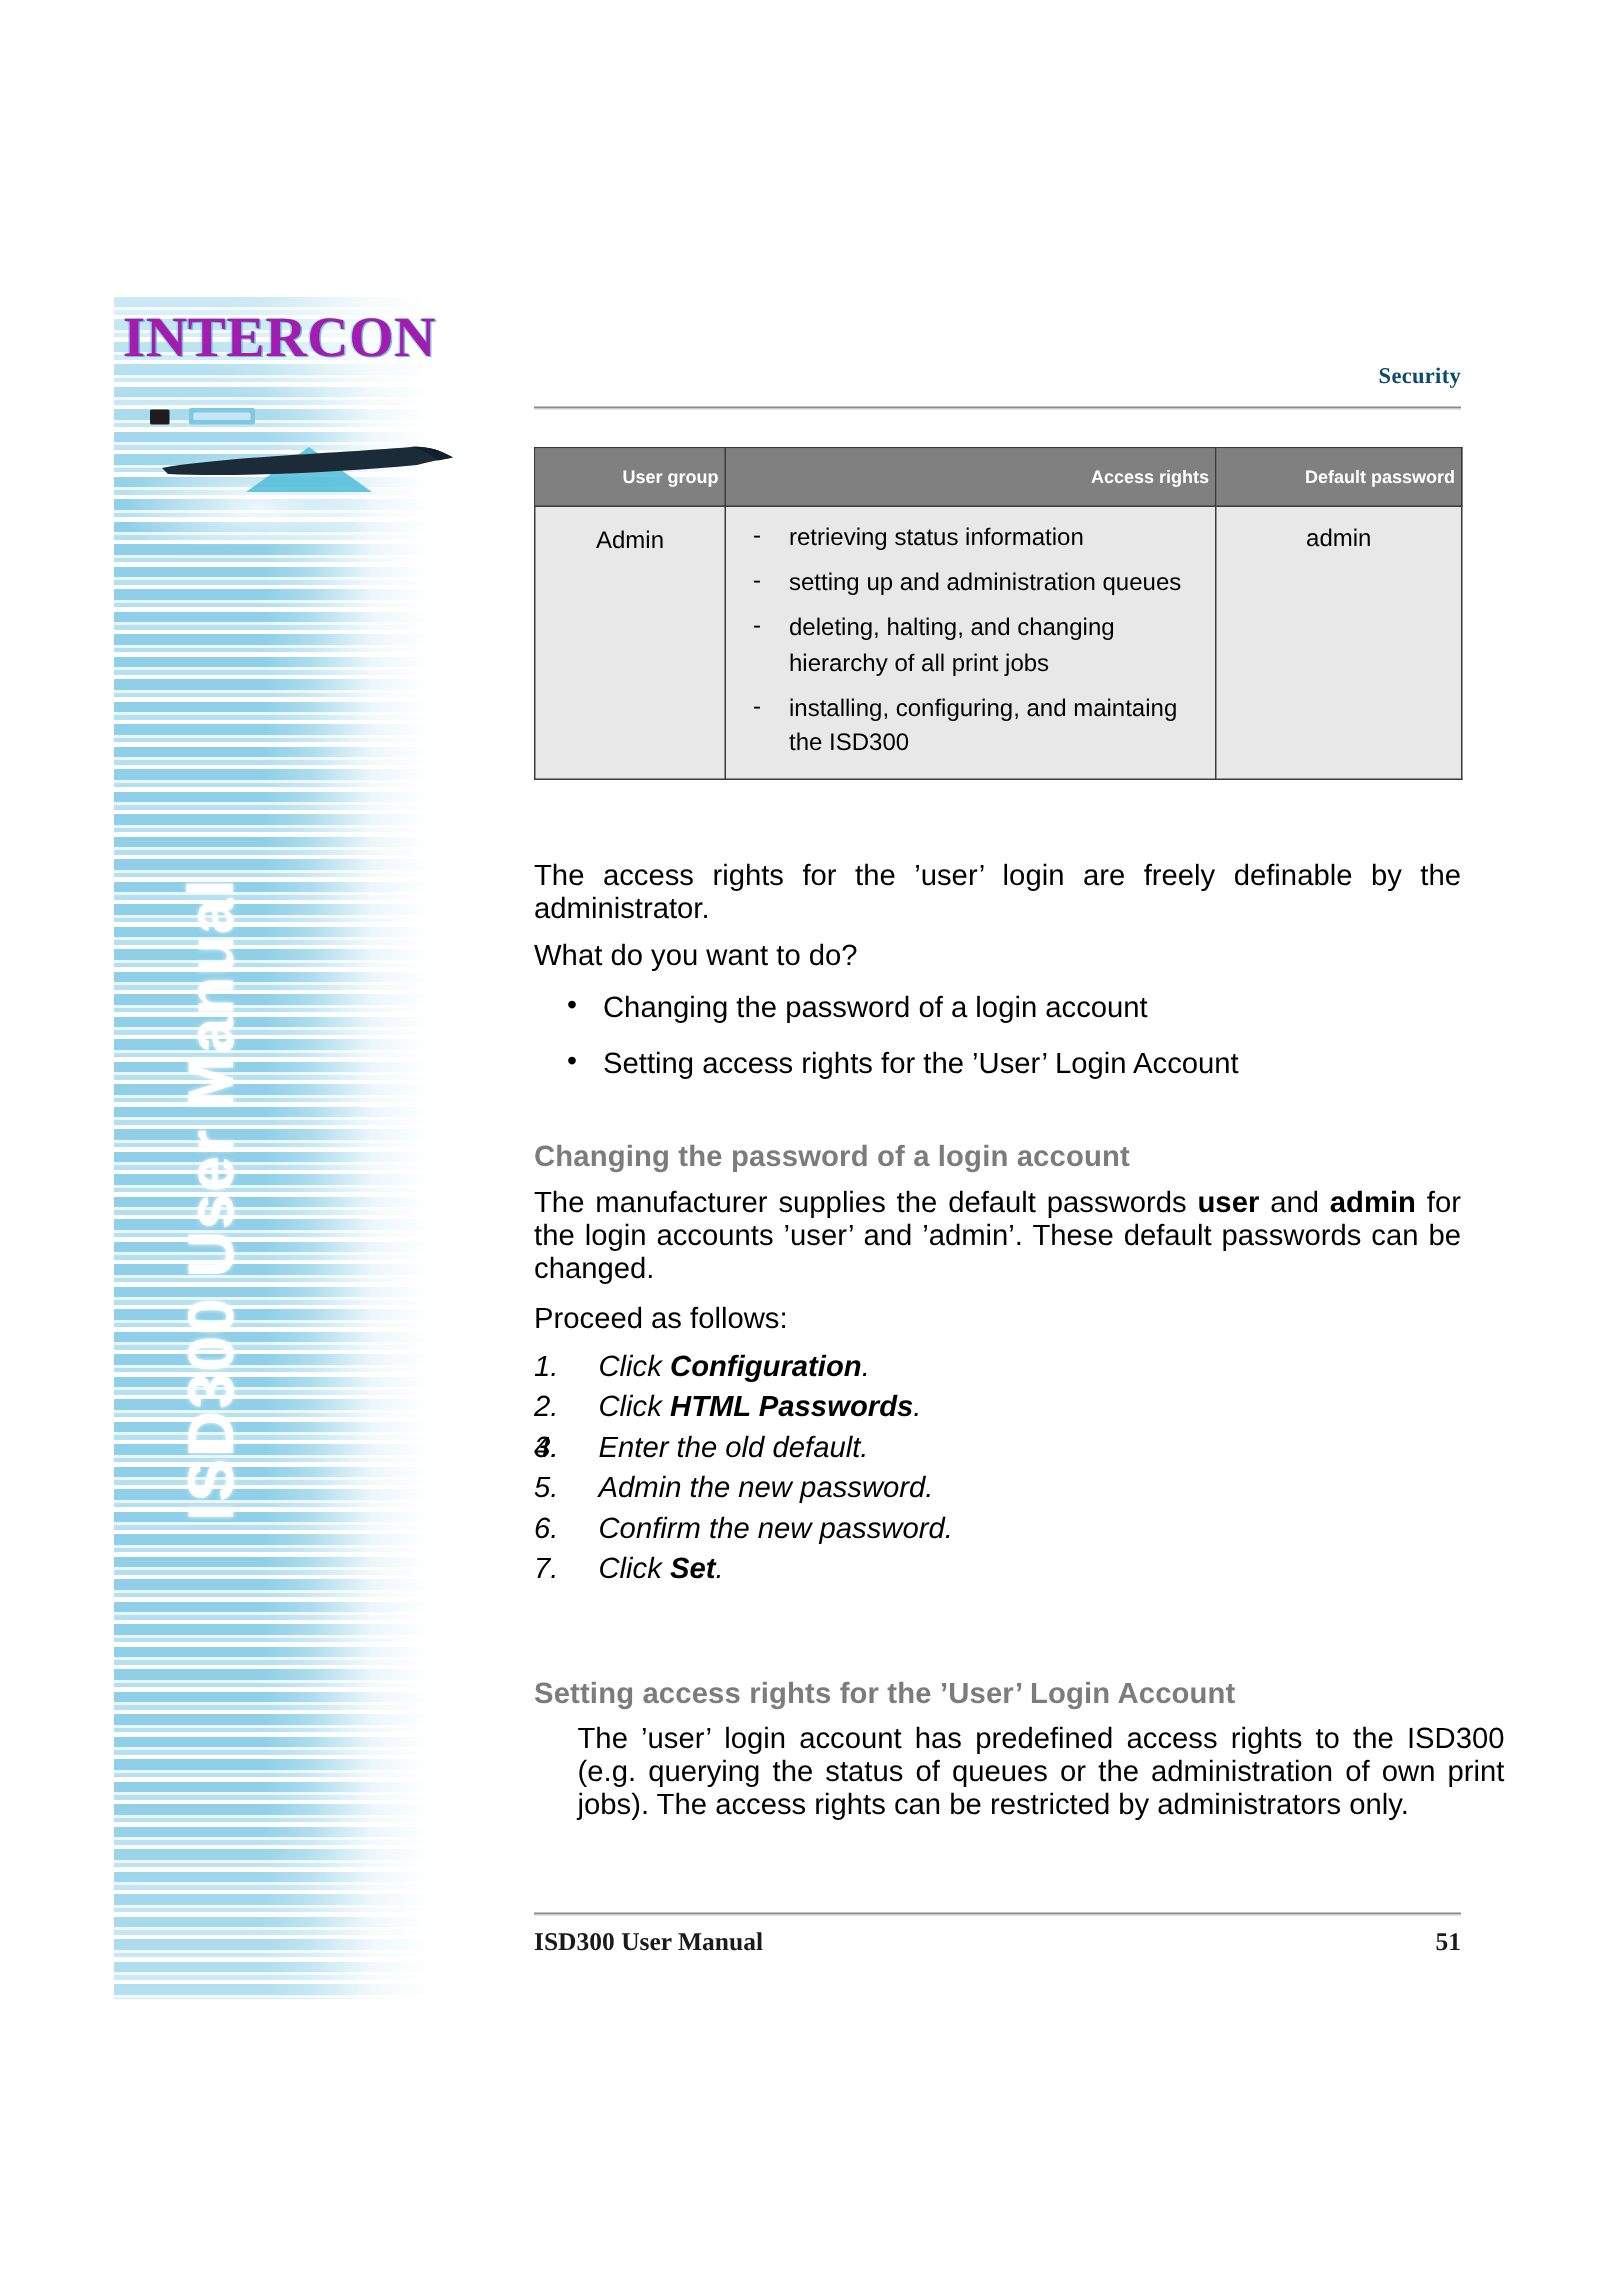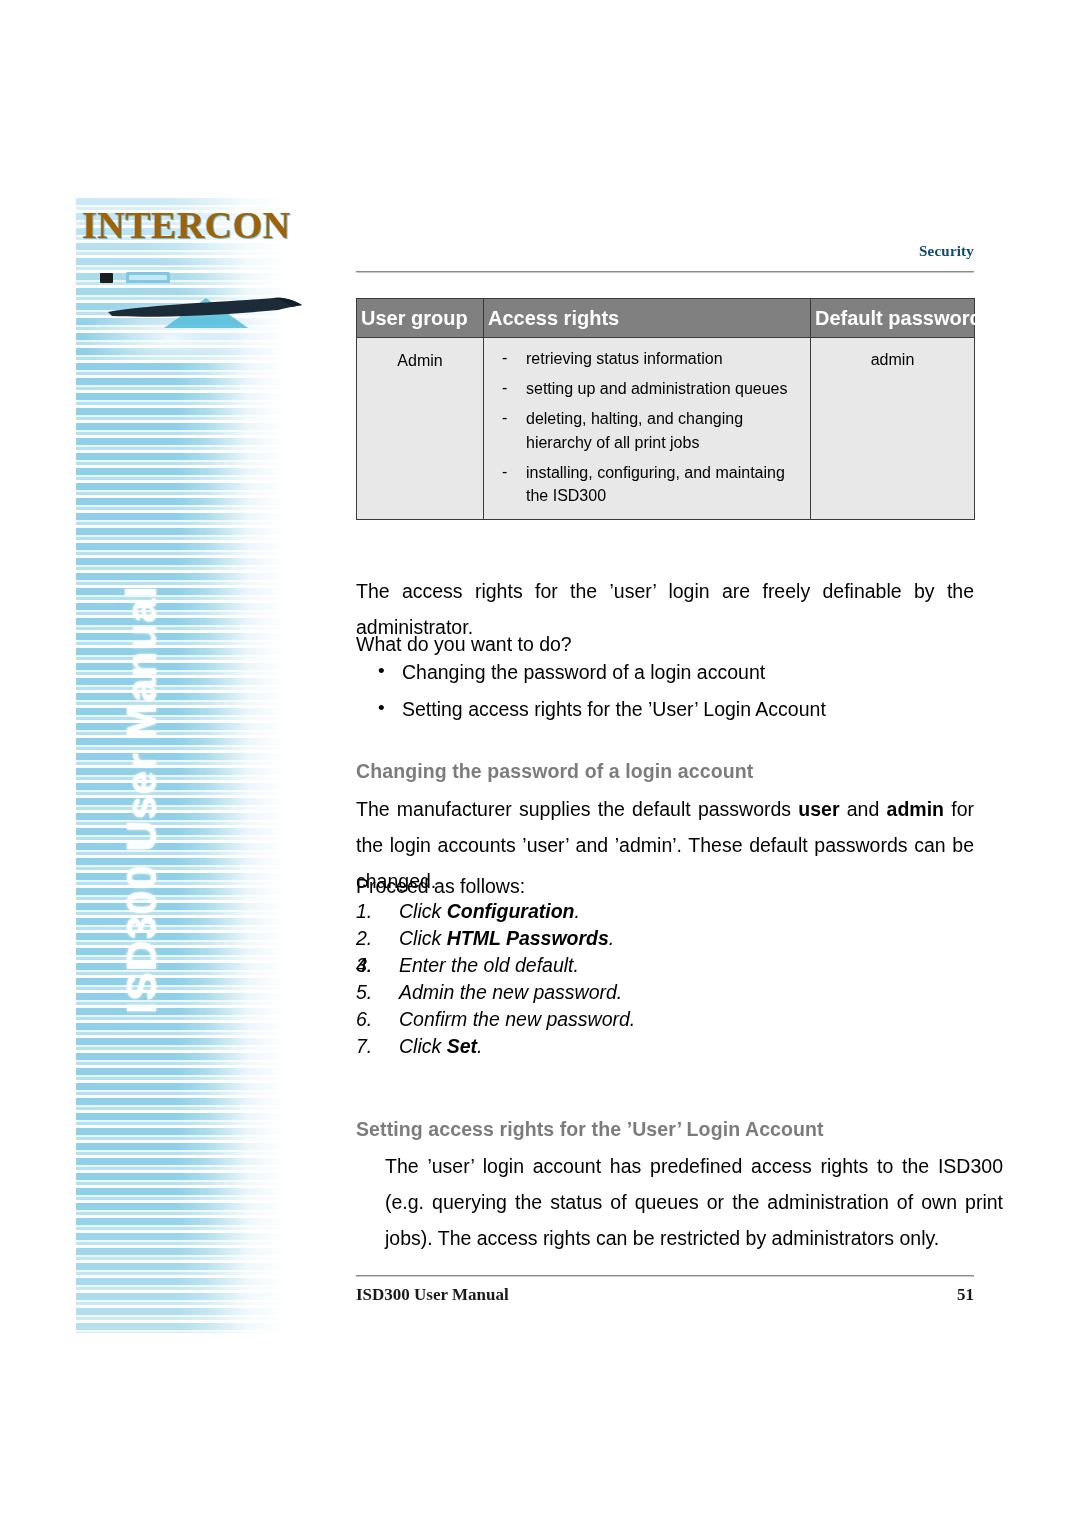--- a/index.html
+++ b/index.html
@@ -70,21 +70,21 @@
   #logo-intercon {
     position: absolute;
     left: 6px;
     top: 8px;
     font-family: "Liberation Serif", serif;
     font-variant: small-caps;
     font-weight: 700;
     font-size: 38px;
     letter-spacing: 0.5px;
     line-height: 1;
-    color: #a16207;
+    color: #a21caf;
     text-shadow:
       0 0 1px #6fb8d4,
       1px 1px 0 rgba(110,180,205,0.85),
       -1px 0 0 rgba(140,200,220,0.6);
     white-space: nowrap;
   }
   #logo-swoosh {
     position: absolute;
     left: 30px;
     top: 98px;
@@ -171,22 +171,22 @@
   #rights-table td {
     border: 1px solid #3b3b3b;
     vertical-align: top;
     padding: 0;
   }
   #rights-table thead th {
     background: #808080;
     color: #ffffff;
     font-family: "Liberation Sans", sans-serif;
     font-weight: 700;
-    font-size: 20px;
-    text-align: left;
+    font-size: 12px;
+    text-align: right;
     height: 38px;
     line-height: 38px;
     padding: 0 4px;
     white-space: nowrap;
   }
   #rights-table tbody td {
     background: #e8e8e8;
     font-size: 16px;
     line-height: 1.45;
   }
@@ -219,21 +219,21 @@
     top: -1px;
   }
 
   
   .body-para {
     position: absolute;
     left: 356px;
     width: 618px;
     font-family: "Liberation Sans", sans-serif;
     font-size: 19.5px;
-    line-height: 36px;
+    line-height: 22px;
     color: #000000;
   }
   .justify { text-align: justify; }
 
   .section-head {
     position: absolute;
     left: 356px;
     width: 618px;
     font-family: "Liberation Sans", sans-serif;
     font-weight: 700;

